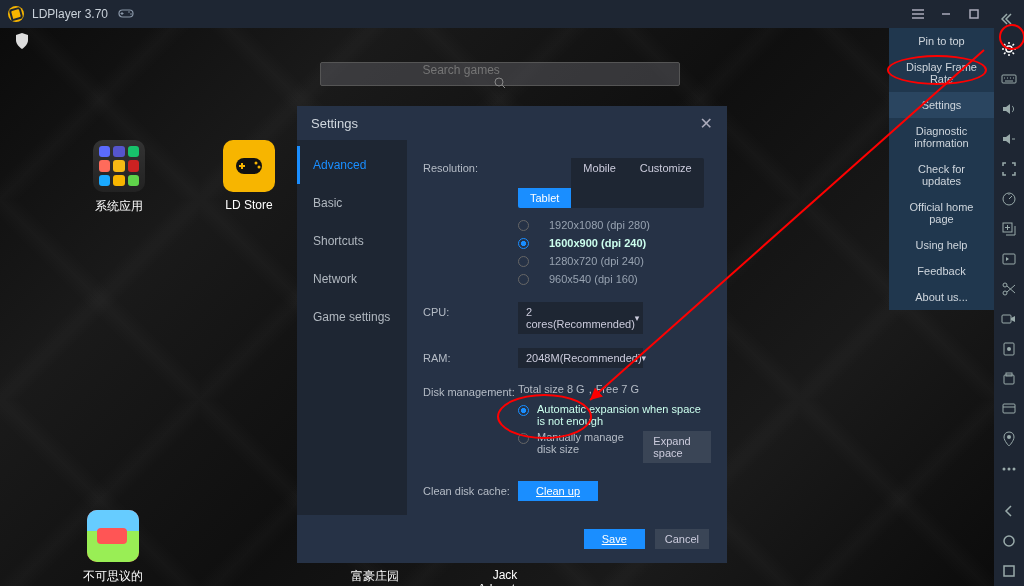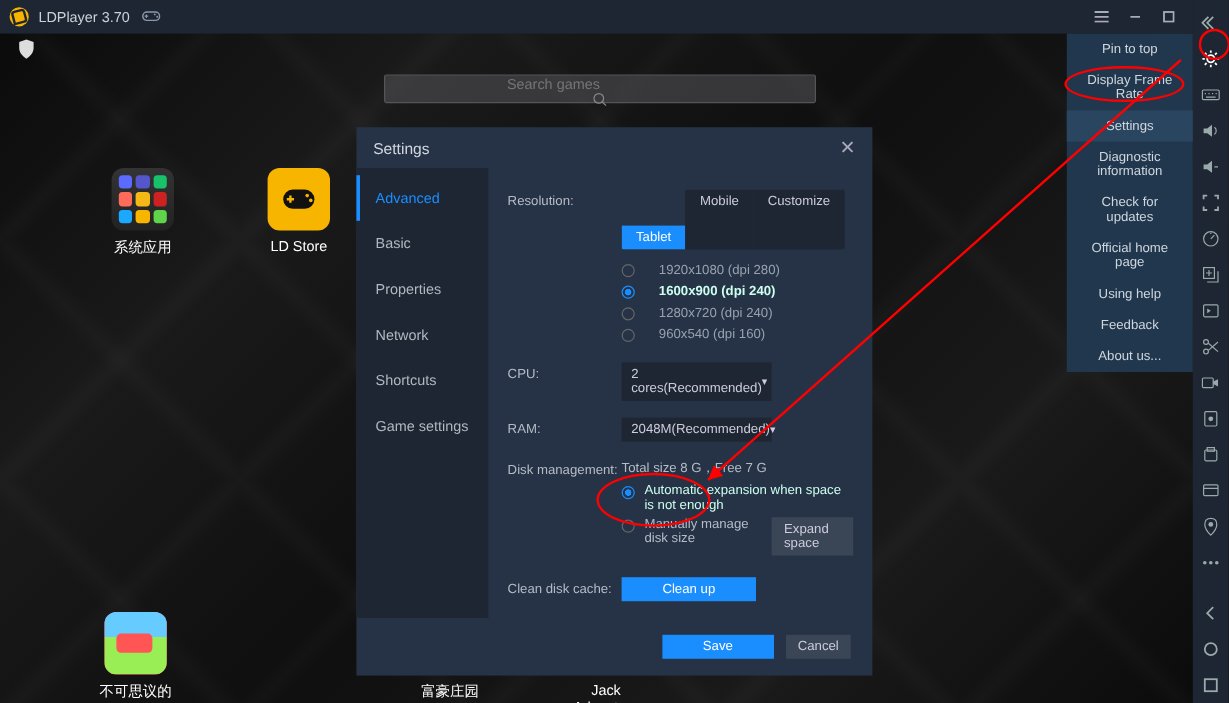--- a/index.html
+++ b/index.html
@@ -75,21 +75,21 @@
 .radio-list .ro.on .rdot { border-color:#1a8eff; background: radial-gradient(circle, #1a8eff 40%, transparent 45%); }
 .radio-list .ro.on { color:#cfe;font-weight:bold; }
 .select { display:inline-flex; align-items:center; justify-content:space-between; width:125px; padding:4px 8px; background:#1E2633; color:#ccd; font-size:11px; cursor:pointer; }
 .select .chev { font-size:9px; }
 .disk-info { color:#b5bcc6; margin-bottom:6px; }
 .disk-opt { display:flex; align-items:flex-start; gap:8px; margin-bottom:4px; font-size:11px; }
 .disk-opt .rdot { width:11px; height:11px; border-radius:50%; border:1px solid #666; flex-shrink:0; margin-top:2px; }
 .disk-opt.on .rdot { border-color:#1a8eff; background: radial-gradient(circle, #1a8eff 40%, transparent 45%); }
 .disk-opt.on { color:#cfe; }
 .btn-grey { display:inline-block; padding: 4px 10px; background:#3a4556; color:#ccd; font-size:11px; cursor:pointer; }
-.btn-blue { display:inline-block; padding: 4px 34px; background:#1a8eff; color:#fff; font-size:11px; cursor:pointer; }
+.btn-blue { display:inline-block; padding: 4px 18px; background:#1a8eff; color:#fff; font-size:11px; cursor:pointer;text-decoration:underline; }
 .dialog-footer { display:flex; justify-content:flex-end; gap:10px; padding: 14px 18px; }
 
 
 .annot { position:absolute; z-index:30; pointer-events:none; }
 .redcircle { border: 2px solid #ff0000; border-radius: 50%; }
 svg.redline { position:absolute; z-index:29; pointer-events:none; }
 </style>
 </head>
 <body>
 
@@ -335,23 +335,22 @@
 <div class="dialog">
   <div class="dialog-header">
     <span>Settings</span>
     <div class="spacer"></div>
     <span class="close">✕</span>
   </div>
   <div class="dialog-body">
     <div class="dialog-nav">
       <div class="ni active">Advanced</div>
       <div class="ni">Basic</div>
-      <div class="ni">Properties</div>
+      <div class="ni">Shortcuts</div>
       <div class="ni">Network</div>
-      <div class="ni">Shortcuts</div>
       <div class="ni">Game settings</div>
     </div>
     <div class="dialog-content">
       <div class="row">
         <div class="lbl">Resolution:</div>
         <div class="ctl">
           <div class="seggroup">
             <div class="seg on">Tablet</div>
             <div class="seg">Mobile</div>
             <div class="seg">Customize</div>

